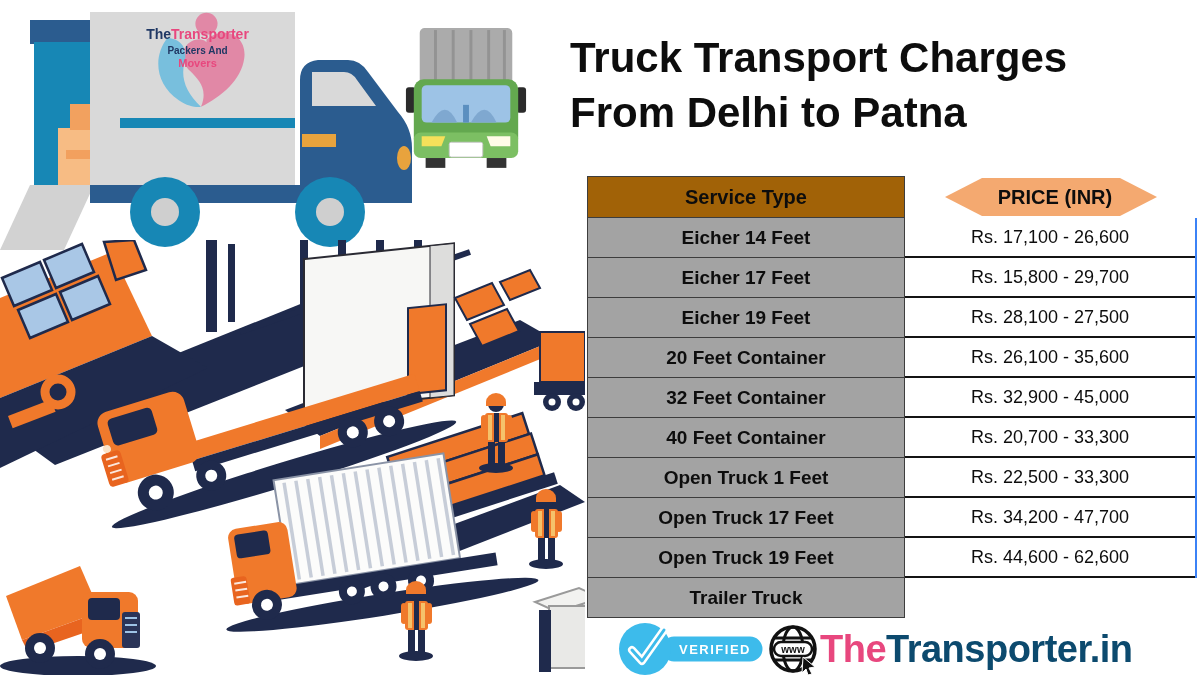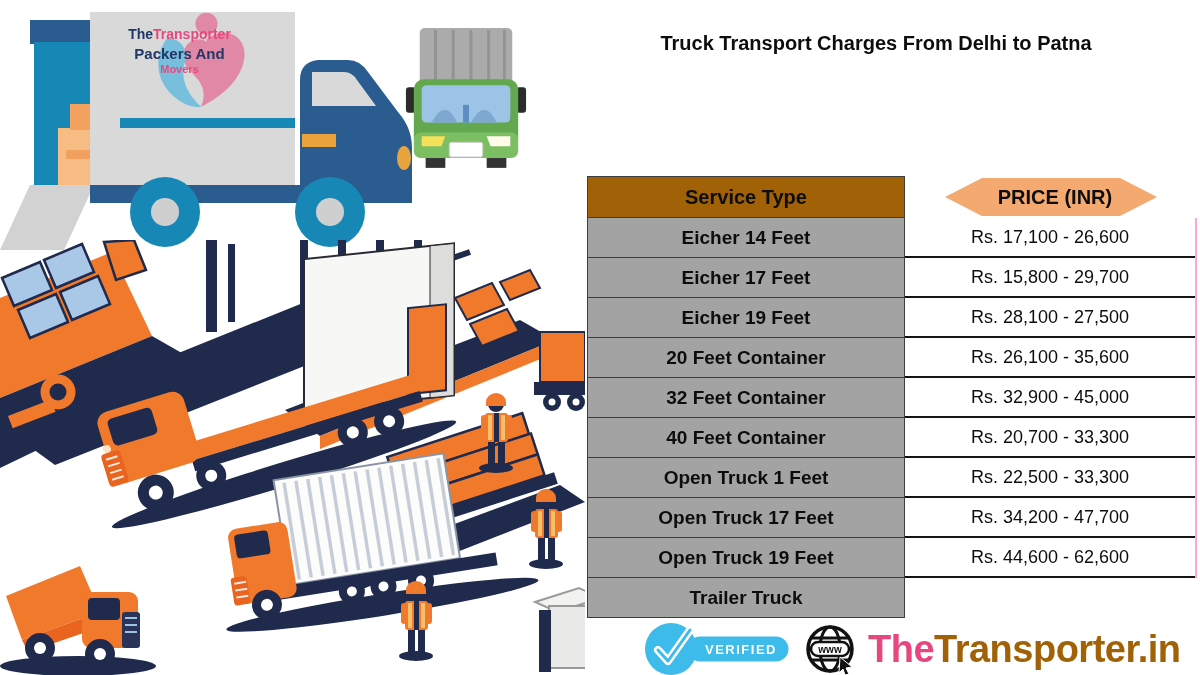--- a/index.html
+++ b/index.html
@@ -1,61 +1,61 @@
 <!DOCTYPE html>
 <html><head>
 <meta charset="utf-8">
 <style>
   html,body{margin:0;padding:0;background:#fff;}
   .canvas{position:relative;width:1200px;height:675px;background:#ffffff;overflow:hidden;
           font-family:"Liberation Sans",sans-serif;color:#111;}
   svg{display:block;}
 
   
-  .title{position:absolute;left:570px;top:30px;width:612px;text-align:center;
-         font-size:20px;font-weight:bold;line-height:1.32;color:#0d0d0d;letter-spacing:0px;}
+  .title{position:absolute;left:570px;top:30px;width:612px;
+         font-size:42px;font-weight:bold;line-height:1.32;color:#0d0d0d;letter-spacing:0px;}
 
   
   .price-table{position:absolute;left:587px;top:176px;display:flex;}
   .price-table *{box-sizing:border-box;}
   .service-col{width:318px;}
   .svc-cell{height:40px;border:1px solid #3d3d3d;border-top:none;background:#a3a3a3;
             display:flex;align-items:center;justify-content:center;
             font-weight:bold;font-size:19px;color:#0d0d0d;}
   .svc-header{height:42px;border-top:1px solid #3d3d3d;background:#a16207;font-size:20px;}
   .price-col{width:292px;}
   .price-header{height:42px;position:relative;display:flex;align-items:center;justify-content:center;padding-left:8px;}
   .price-header svg{position:absolute;left:50%;top:50%;transform:translate(-50%,-50%);}
   .price-header .hex-label{position:relative;z-index:1;font-weight:bold;font-size:20px;color:#0d0d0d;}
-  .price-cells{border-right:2px solid #f9a8d4;}
+  .price-cells{border-right:2px solid #3b82f6;}
   .price-cell{height:40px;border-bottom:2px solid #141414;background:#fff;
               display:flex;align-items:center;justify-content:center;
               font-size:18px;color:#0d0d0d;}
 
   
   .truck-scene{position:absolute;left:0;top:0;}
-  .truck-logo{position:absolute;left:102px;top:26px;width:155px;text-align:center;line-height:1.2;}
+  .truck-logo{position:absolute;left:120px;top:26px;width:155px;text-align:center;line-height:1.2;}
   .truck-logo .l1{font-size:14px;font-weight:bold;}
   .truck-logo .l1 .the{color:#203864;}
   .truck-logo .l1 .transporter{color:#E8477E;}
-  .truck-logo .l2{font-size:15px;font-weight:bold;color:#203864;margin-top:2px;}
+  .truck-logo .l2{font-size:10px;font-weight:bold;color:#203864;margin-top:2px;}
   .truck-logo .l3{font-size:11px;font-weight:bold;color:#E8477E;}
   .logo-mark{position:absolute;left:140px;top:10px;opacity:0.55;}
 
   
   .green-truck{position:absolute;left:402px;top:22px;}
 
   
   .warehouse{position:absolute;left:0;top:240px;}
 
   
-  .footer{position:absolute;left:644px;top:622px;height:54px;display:flex;align-items:center;gap:12px;}
+  .footer{position:absolute;left:618px;top:622px;height:54px;display:flex;align-items:center;gap:1px;}
   .wordmark{font-size:38px;font-weight:bold;letter-spacing:-0.5px;white-space:nowrap;}
   .wordmark .the{color:#E8477E;}
-  .wordmark .rest{color:#a16207;margin-top:20px;}
+  .wordmark .rest{color:#0c4a6e;margin-top:20px;}
 </style>
 </head>
 <body>
 
 <div class="canvas">
 
   <svg class="truck-scene" width="420" height="250" viewBox="0 0 420 250">
 
     <rect x="30" y="20" width="68" height="24" fill="#2B5C8F"></rect>
     <rect x="34" y="42" width="60" height="143" fill="#1787B5"></rect>

